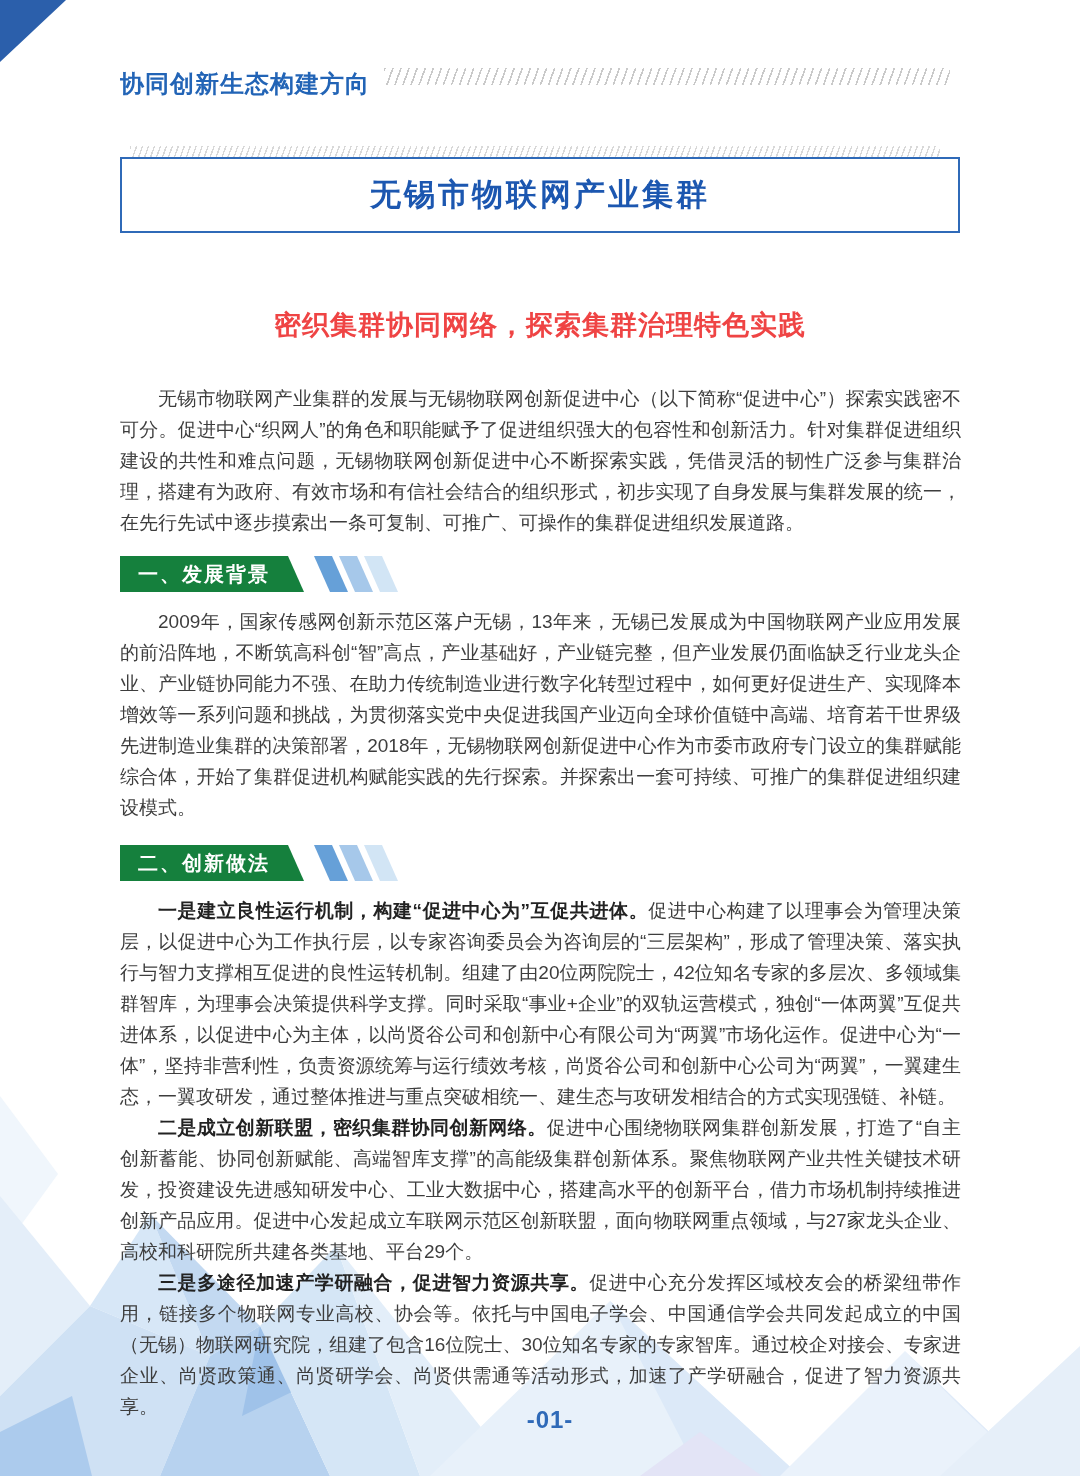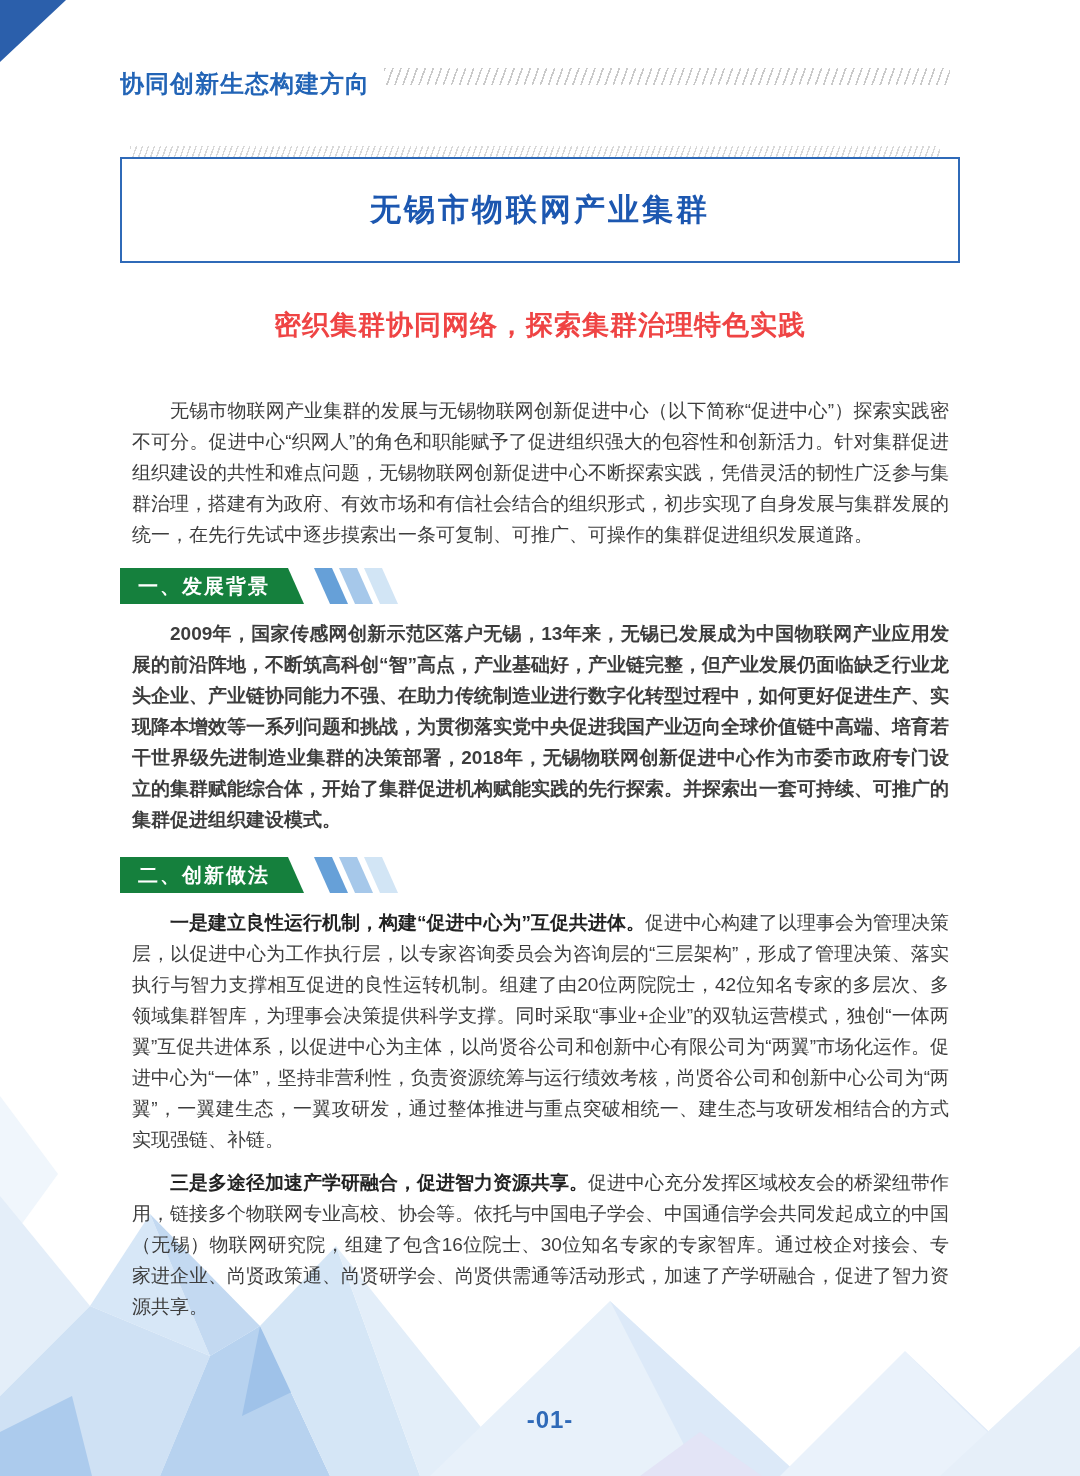--- a/index.html
+++ b/index.html
@@ -29,39 +29,39 @@
 
   
   .hatch-strip {
     position:absolute; left:130px; top:146px; width:810px; height:12px;
     background:repeating-linear-gradient(110deg,#d8d8d8 0px,#d8d8d8 1.4px,transparent 1.4px,transparent 5.6px);
     z-index:1;
   }
 
   
   .title-box {
-    position:absolute; left:120px; top:157px; width:840px; height:106px;
+    position:absolute; left:120px; top:157px; width:840px; height:76px;
     border:2px solid #2f6ab8; background:#ffffff; box-sizing:border-box;
     display:flex; align-items:center; justify-content:center; z-index:2;
   }
   .title-box-text {
     font-size:31px; font-weight:bold; color:#1c57b0; letter-spacing:3px;
   }
 
   
   .subtitle {
     position:absolute; left:120px; top:307px; width:840px;
     text-align:center; font-size:27px; font-weight:bold; color:#ef4444;
     letter-spacing:1px; z-index:2;
   }
   .content {
     position:absolute; left:120px; top:383px; width:841px; z-index:2;
   }
   .content p {
-    margin:12px; font-size:19px; line-height:31px; color:#3d3d3d;
+    margin:0; font-size:19px; line-height:31px; color:#3d3d3d;
     text-align:justify; text-indent:2em;
   }
   .content p .lead { font-weight:bold; color:#222222; }
 
   
   .sec-head {
     display:flex; align-items:stretch; height:36px; margin-top:18px; margin-bottom:14px;
   }
   .sec-head.second { margin-top:20px; }
   .sec-flag {
@@ -72,21 +72,21 @@
     clip-path:polygon(0 0, calc(100% - 16px) 0, 100% 100%, 0 100%);
   }
   .stripe { width:34px; height:36px; }
   .stripe.st1 { margin-left:10px; background:#66a0d8;
     clip-path:polygon(0 0, 18px 0, 34px 100%, 16px 100%); }
   .stripe.st2 { margin-left:-9px; background:#a6c8ea;
     clip-path:polygon(0 0, 18px 0, 34px 100%, 16px 100%); }
   .stripe.st3 { margin-left:-9px; background:#d2e5f5;
     clip-path:polygon(0 0, 18px 0, 34px 100%, 16px 100%); }
 
-  .body-gap { margin-bottom:22px !important;font-weight:bold; }
+  .body-gap { margin-bottom:22px !important; }
 
   
   .page-number {
     position:absolute; left:10px; top:1406px; width:1080px; text-align:center;
     font-size:24px; font-weight:bold; color:#2f6ab8; letter-spacing:1px; z-index:3;
   }
 
   .deco-bottom { position:absolute; left:0; top:1096px; z-index:0; }
 </style>
 </head>
@@ -148,20 +148,21 @@
       <div class="sec-flag">
         <span>二、创新做法</span>
       </div>
       <i class="stripe st1"></i>
       <i class="stripe st2"></i>
       <i class="stripe st3"></i>
     </div>
 
     <p><span class="lead">一是建立良性运行机制，构建“促进中心为”互促共进体。</span><span>促进中心构建了以理事会为管理决策层，以促进中心为工作执行层，以专家咨询委员会为咨询层的“三层架构”，形成了管理决策、落实执行与智力支撑相互促进的良性运转机制。组建了由20位两院院士，42位知名专家的多层次、多领域集群智库，为理事会决策提供科学支撑。同时采取“事业+企业”的双轨运营模式，独创“一体两翼”互促共进体系，以促进中心为主体，以尚贤谷公司和创新中心有限公司为“两翼”市场化运作。促进中心为“一体”，坚持非营利性，负责资源统筹与运行绩效考核，尚贤谷公司和创新中心公司为“两翼”，一翼建生态，一翼攻研发，通过整体推进与重点突破相统一、建生态与攻研发相结合的方式实现强链、补链。</span></p>
 
+    <p><span class="lead">二是成立创新联盟，密织集群协同创新网络。</span><span>促进中心围绕物联网集群创新发展，打造了“自主创新蓄能、协同创新赋能、高端智库支撑”的高能级集群创新体系。聚焦物联网产业共性关键技术研发，投资建设先进感知研发中心、工业大数据中心，搭建高水平的创新平台，借力市场机制持续推进创新产品应用。促进中心发起成立车联网示范区创新联盟，面向物联网重点领域，与27家龙头企业、高校和科研院所共建各类基地、平台29个。</span></p>
 
     <p><span class="lead">三是多途径加速产学研融合，促进智力资源共享。</span><span>促进中心充分发挥区域校友会的桥梁纽带作用，链接多个物联网专业高校、协会等。依托与中国电子学会、中国通信学会共同发起成立的中国（无锡）物联网研究院，组建了包含16位院士、30位知名专家的专家智库。通过校企对接会、专家进企业、尚贤政策通、尚贤研学会、尚贤供需通等活动形式，加速了产学研融合，促进了智力资源共享。</span></p>
 
   </div>
 
   <div class="page-number">-01-</div>
 
 </div>
 
 </body></html>

